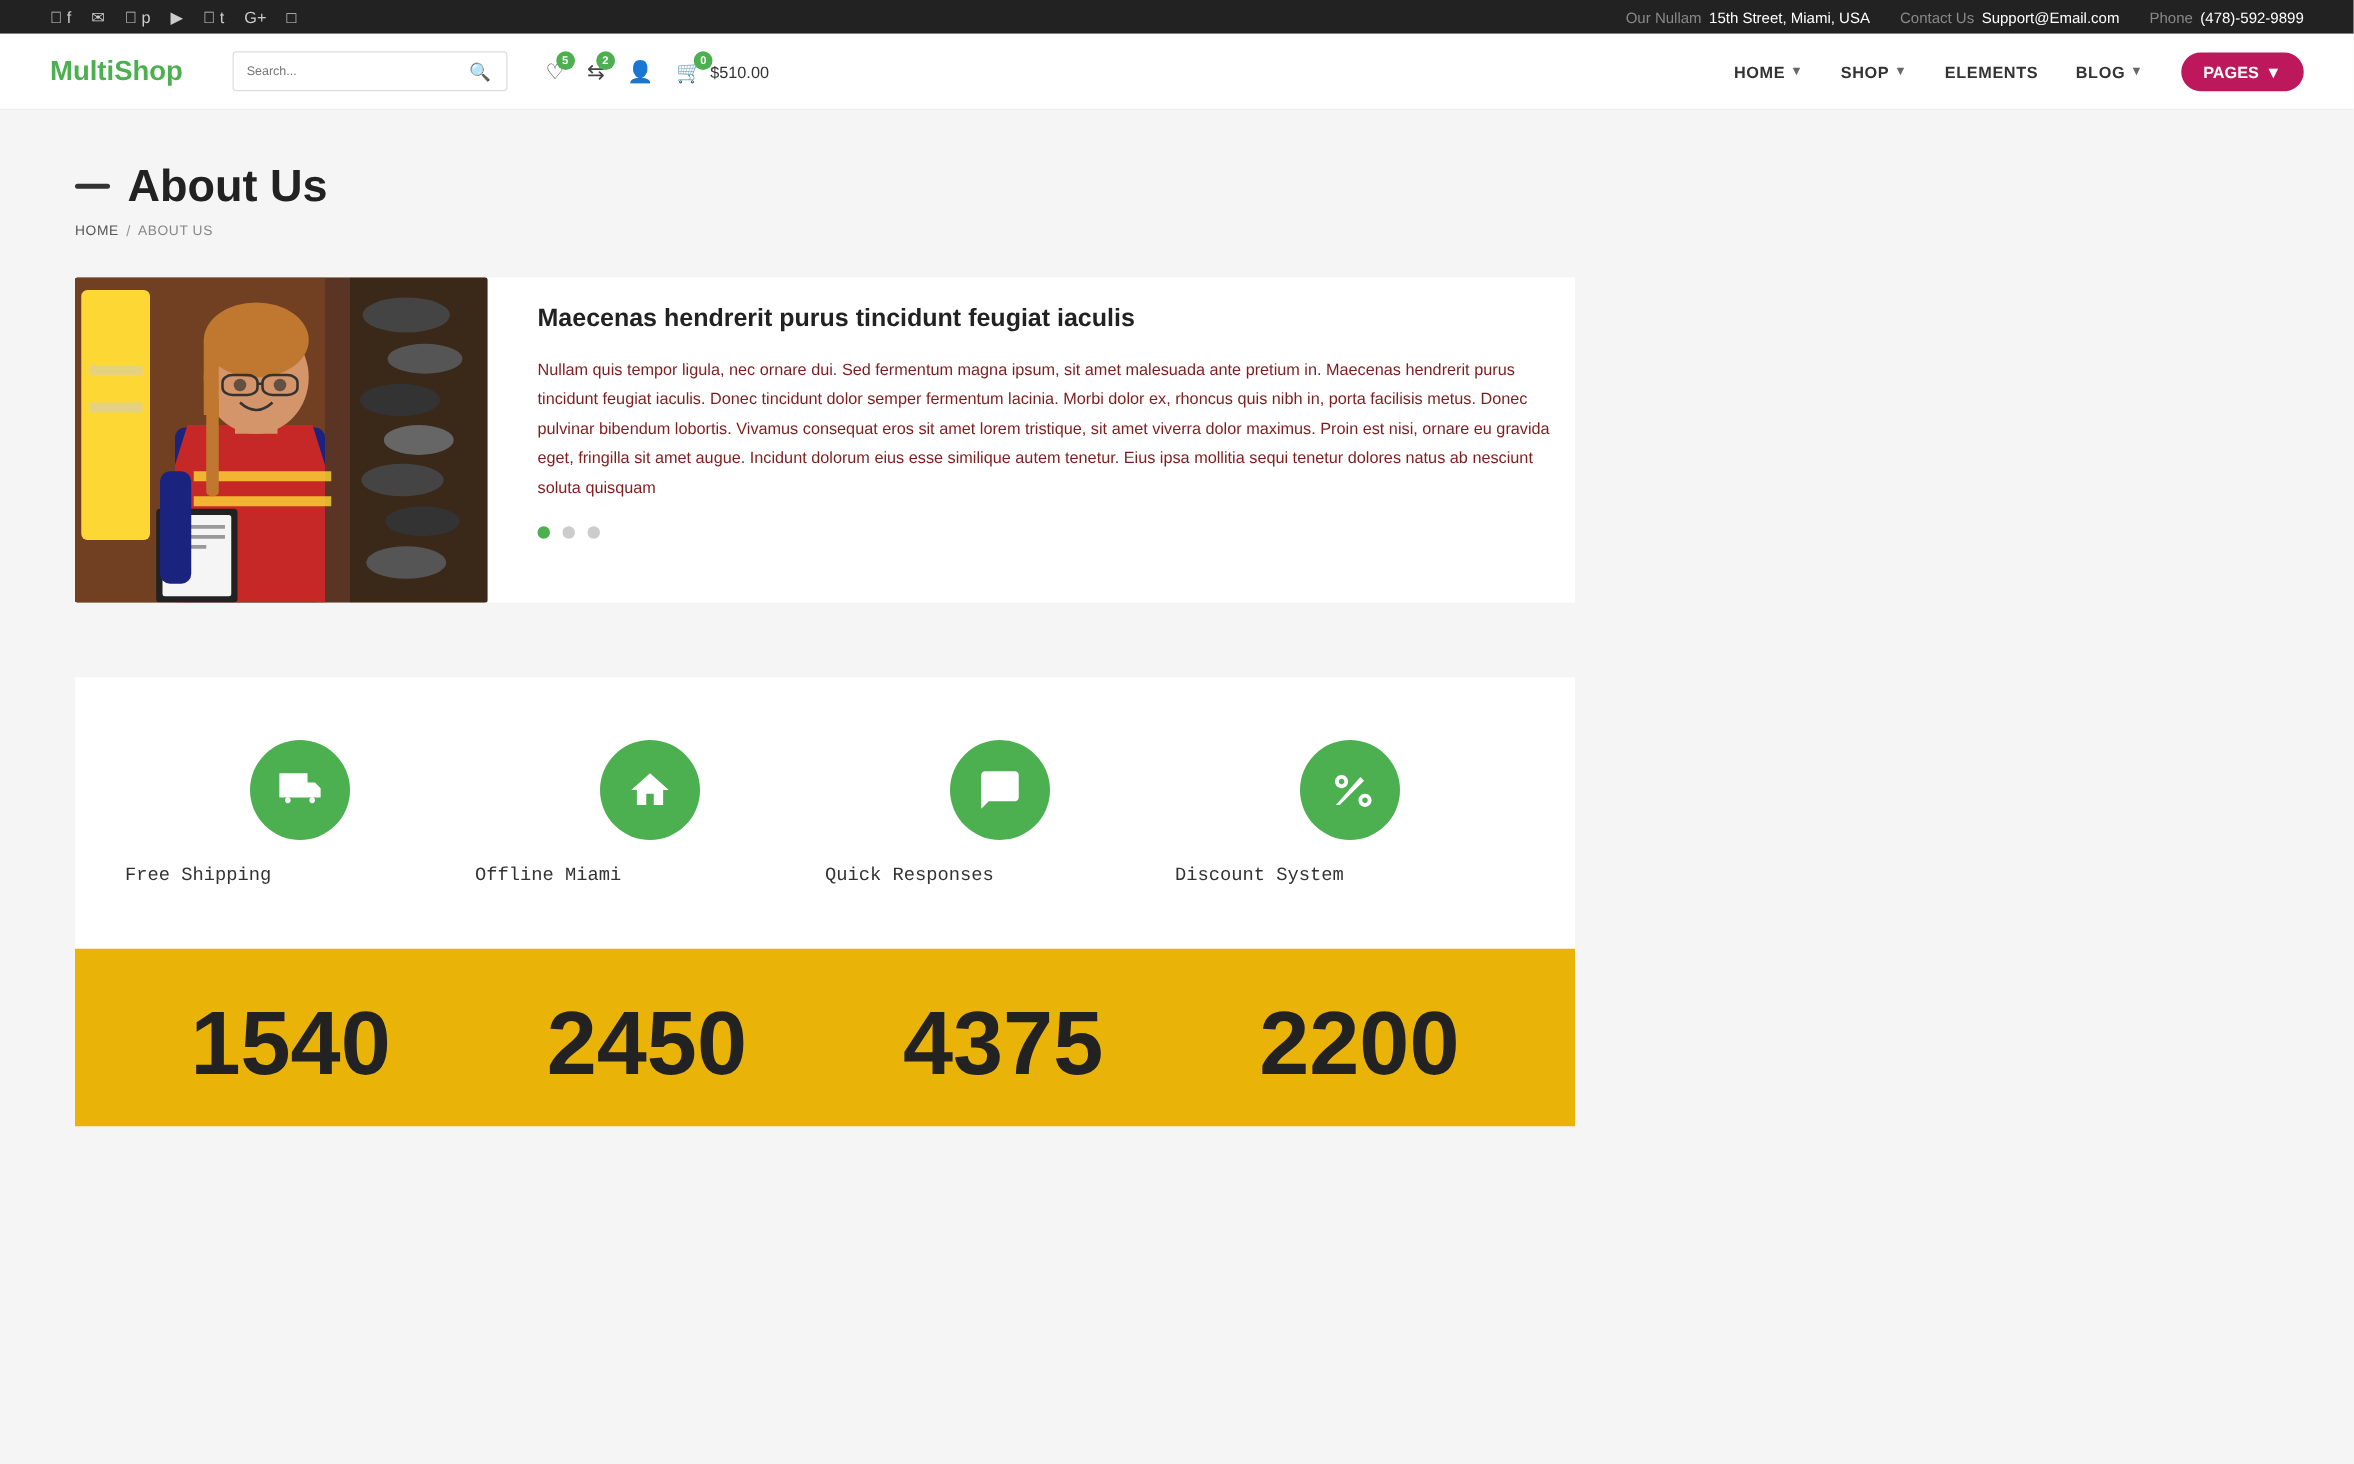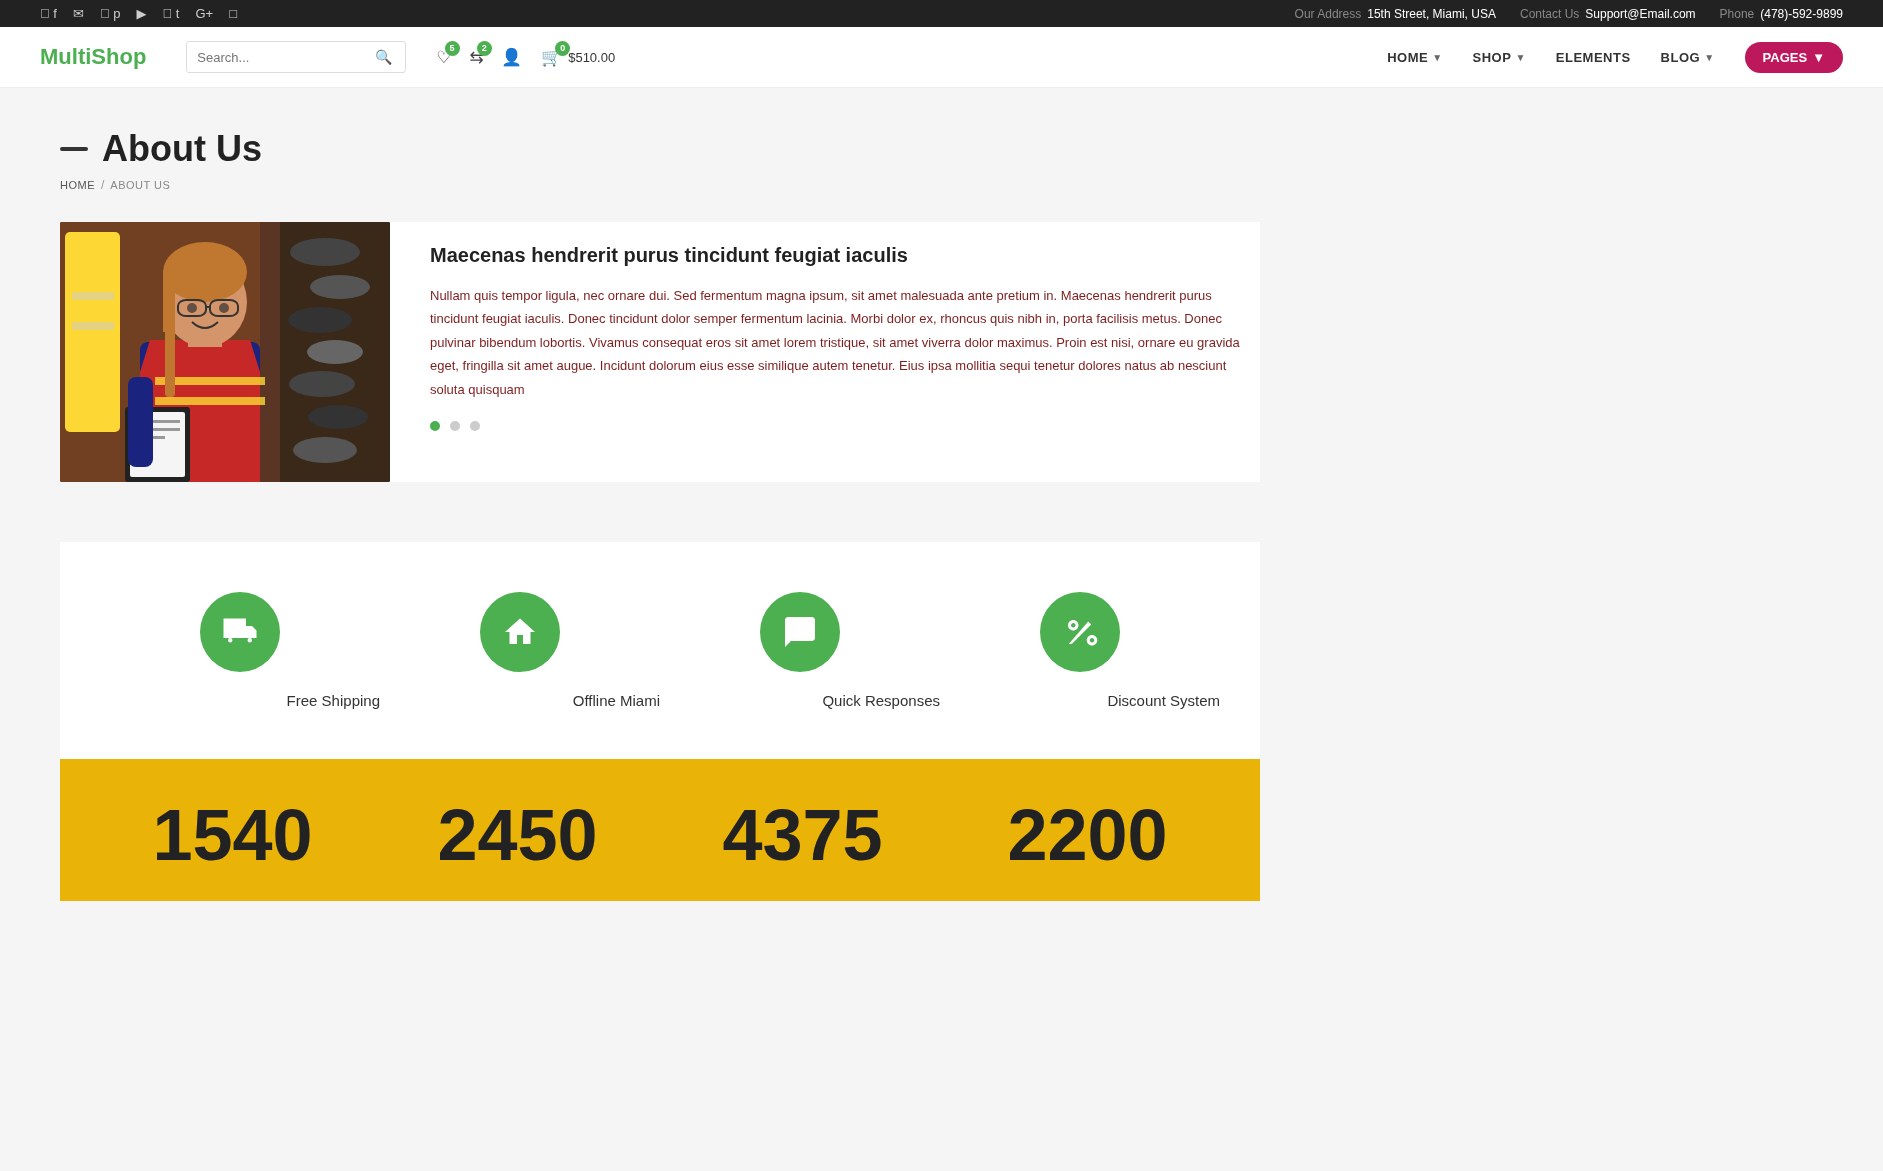--- a/index.html
+++ b/index.html
@@ -45,21 +45,21 @@
       align-items: center;
       border: 1px solid #ddd;
       border-radius: 3px;
       overflow: hidden;
       flex: 0 0 220px;
     }
     .search-input {
       border: none;
       outline: none;
       padding: 7px 10px;
-      font-size: 13px;
+      font-size: 10px;
       width: 180px;
       color: #999;
       background: #fff;
     }
     .search-icon-btn {
       background: none;
       border: none;
       cursor: pointer;
       padding: 7px 8px;
       font-size: 14px;
@@ -217,21 +217,22 @@
     
     .features-section {
       margin-top: 60px;
       max-width: 1200px;
       background: #fff;
       padding: 50px 40px;
     }
     .features-grid {
       display: grid;
       grid-template-columns: repeat(4, 1fr);
-      text-align: right;
+      text-align: left;
+      font-family: Liberation Mono, monospace;
     }
     .feature-item {}
     .feature-icon-circle {
       width: 80px;
       height: 80px;
       border-radius: 50%;
       background: #4caf50;
       display: flex;
       align-items: center;
       justify-content: center;
@@ -290,21 +291,21 @@
     <span> f</span>
     <span>✉</span>
     <span> p</span>
     <span>▶</span>
     <span> t</span>
     <span>G+</span>
     <span>□</span>
   </div>
   <div class="top-bar-info">
     <div class="info-group">
-      <span class="info-label">Our Address</span>
+      <span class="info-label">Our Nullam</span>
       <span class="info-value">15th Street, Miami, USA</span>
     </div>
     <div class="info-group">
       <span class="info-label">Contact Us</span>
       <span class="info-value">Support@Email.com</span>
     </div>
     <div class="info-group">
       <span class="info-label">Phone</span>
       <span class="info-value">(478)-592-9899</span>
     </div>

